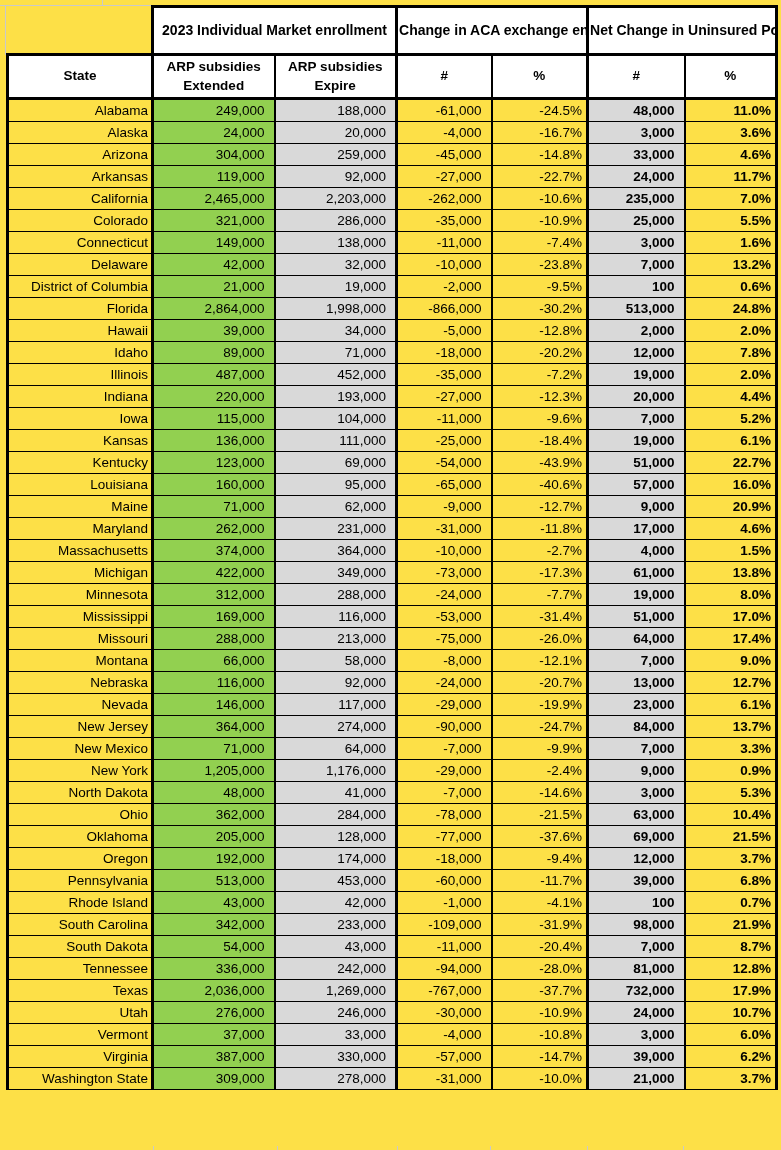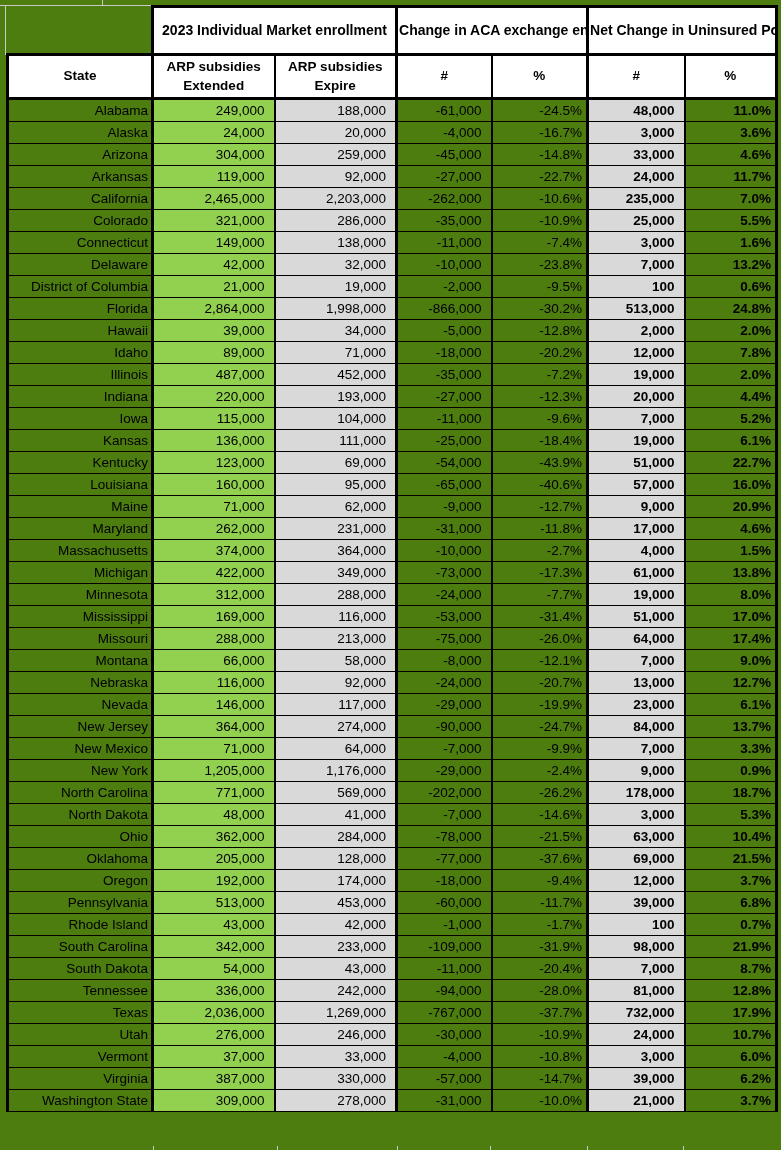--- a/index.html
+++ b/index.html
@@ -1,17 +1,17 @@
 <!DOCTYPE html>
 <html style="--green: #92D050; --gray: #D9D9D9; --grid-faint: #c9c9c9;"><head>
 <meta charset="utf-8">
 <style>
   html, body { margin:0; padding:0; background:#ffffff; }
   .canvas {
-    position:relative; width:781px; height:1150px; background:#4d7c0f;
+    position:relative; width:781px; height:1150px; background:#fde047;
     font-family:"Liberation Sans","DejaVu Sans",sans-serif; color:#000;
     overflow:hidden;
   }
   
   .gl { position:absolute; background:var(--grid-faint,#c9c9c9); }
 
   table.sheet {
     position:absolute; left:6px; top:5px; width:769px;
     border-collapse:collapse; table-layout:fixed;
   }
@@ -402,29 +402,20 @@
   <tr>
     <td class="state">New York</td>
     <td class="num bg-green gb-l">1,205,000</td>
     <td class="num bg-gray">1,176,000</td>
     <td class="num gb-l">-29,000</td>
     <td class="pct">-2.4%</td>
     <td class="num bold bg-gray gb-l">9,000</td>
     <td class="pct bold last">0.9%</td>
   </tr>
 
-  <tr>
-    <td class="state">North Carolina</td>
-    <td class="num bg-green gb-l">771,000</td>
-    <td class="num bg-gray">569,000</td>
-    <td class="num gb-l">-202,000</td>
-    <td class="pct">-26.2%</td>
-    <td class="num bold bg-gray gb-l">178,000</td>
-    <td class="pct bold last">18.7%</td>
-  </tr>
 
   <tr>
     <td class="state">North Dakota</td>
     <td class="num bg-green gb-l">48,000</td>
     <td class="num bg-gray">41,000</td>
     <td class="num gb-l">-7,000</td>
     <td class="pct">-14.6%</td>
     <td class="num bold bg-gray gb-l">3,000</td>
     <td class="pct bold last">5.3%</td>
   </tr>
@@ -467,21 +458,21 @@
     <td class="pct">-11.7%</td>
     <td class="num bold bg-gray gb-l">39,000</td>
     <td class="pct bold last">6.8%</td>
   </tr>
 
   <tr>
     <td class="state">Rhode Island</td>
     <td class="num bg-green gb-l">43,000</td>
     <td class="num bg-gray">42,000</td>
     <td class="num gb-l">-1,000</td>
-    <td class="pct">-1.7%</td>
+    <td class="pct">-4.1%</td>
     <td class="num bold bg-gray gb-l">100</td>
     <td class="pct bold last">0.7%</td>
   </tr>
 
   <tr>
     <td class="state">South Carolina</td>
     <td class="num bg-green gb-l">342,000</td>
     <td class="num bg-gray">233,000</td>
     <td class="num gb-l">-109,000</td>
     <td class="pct">-31.9%</td>

